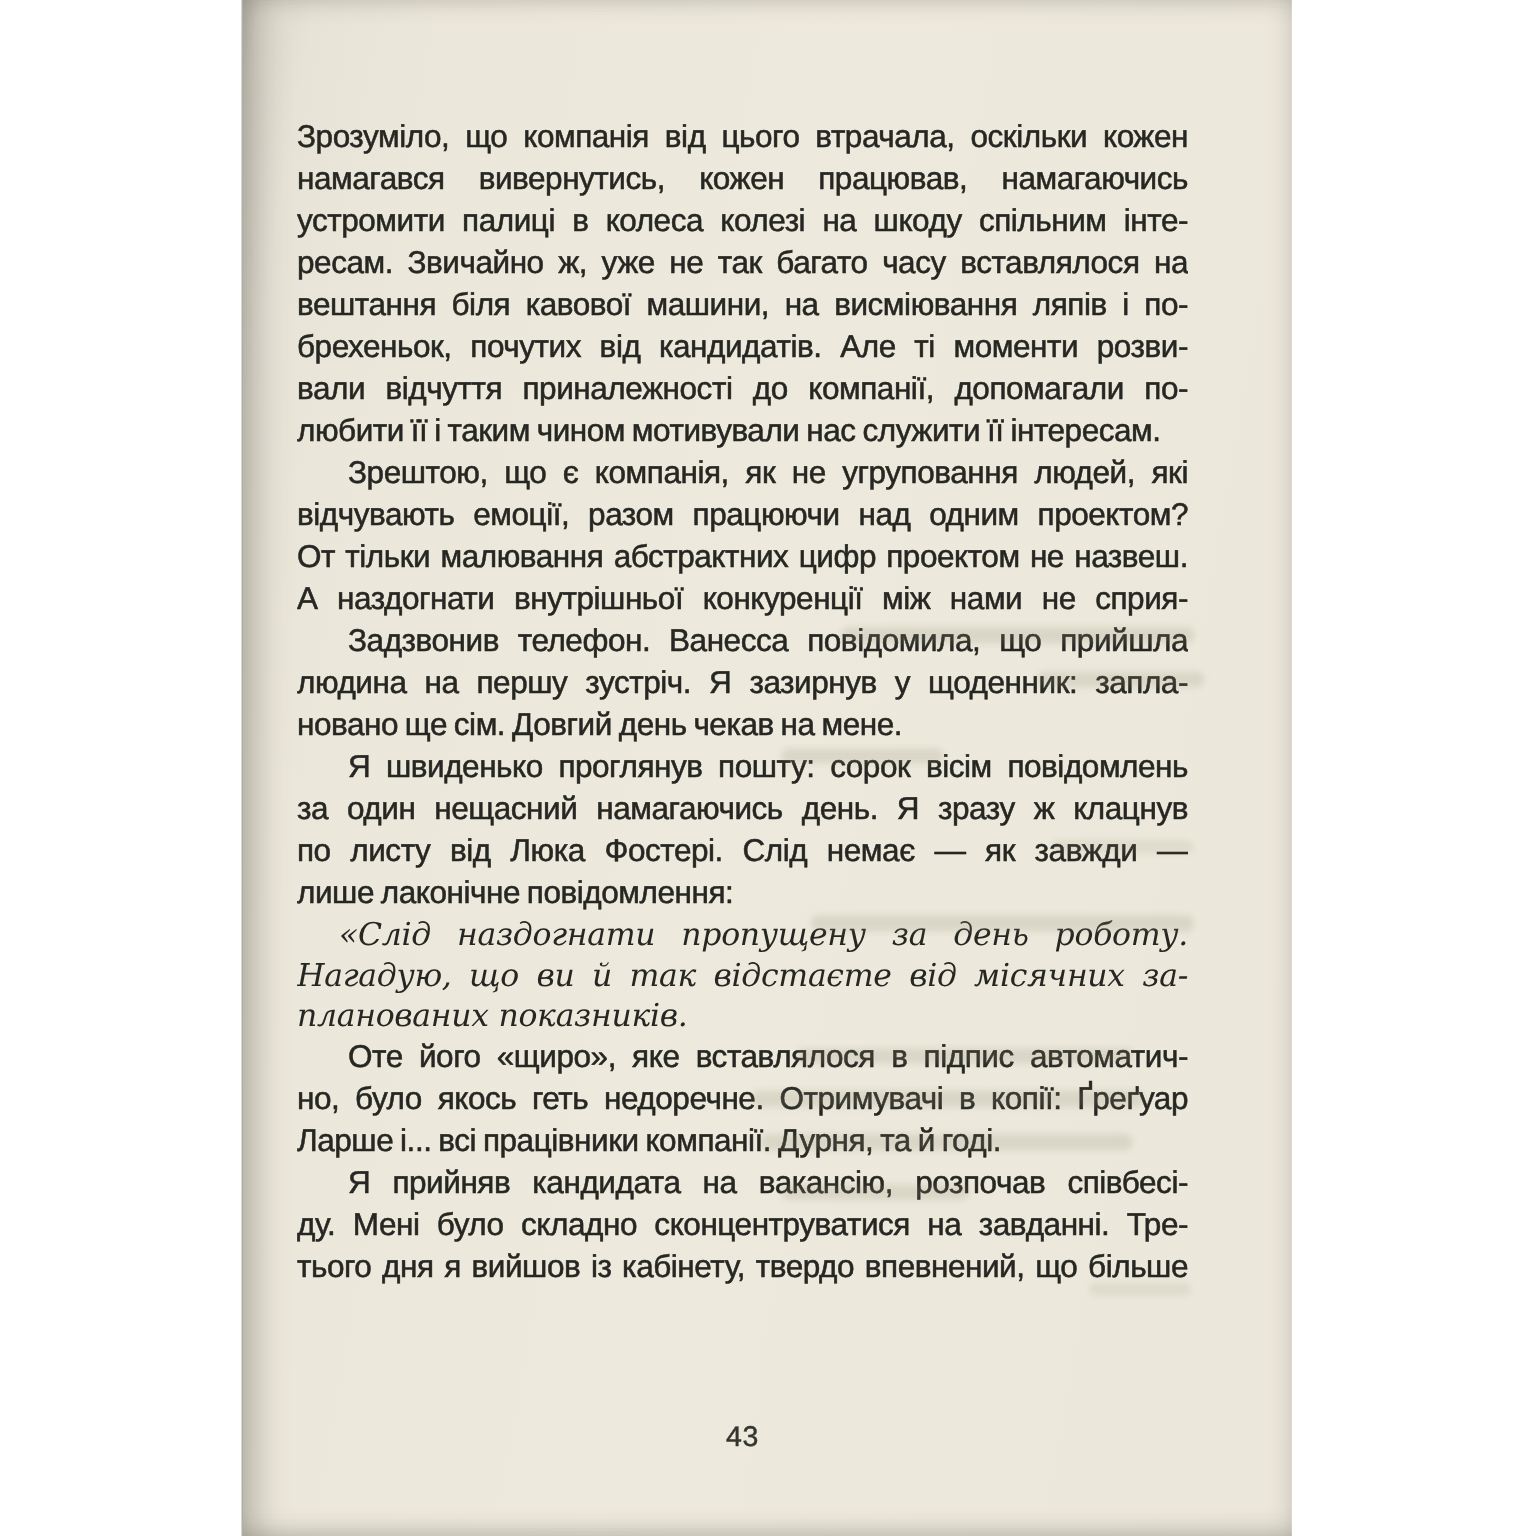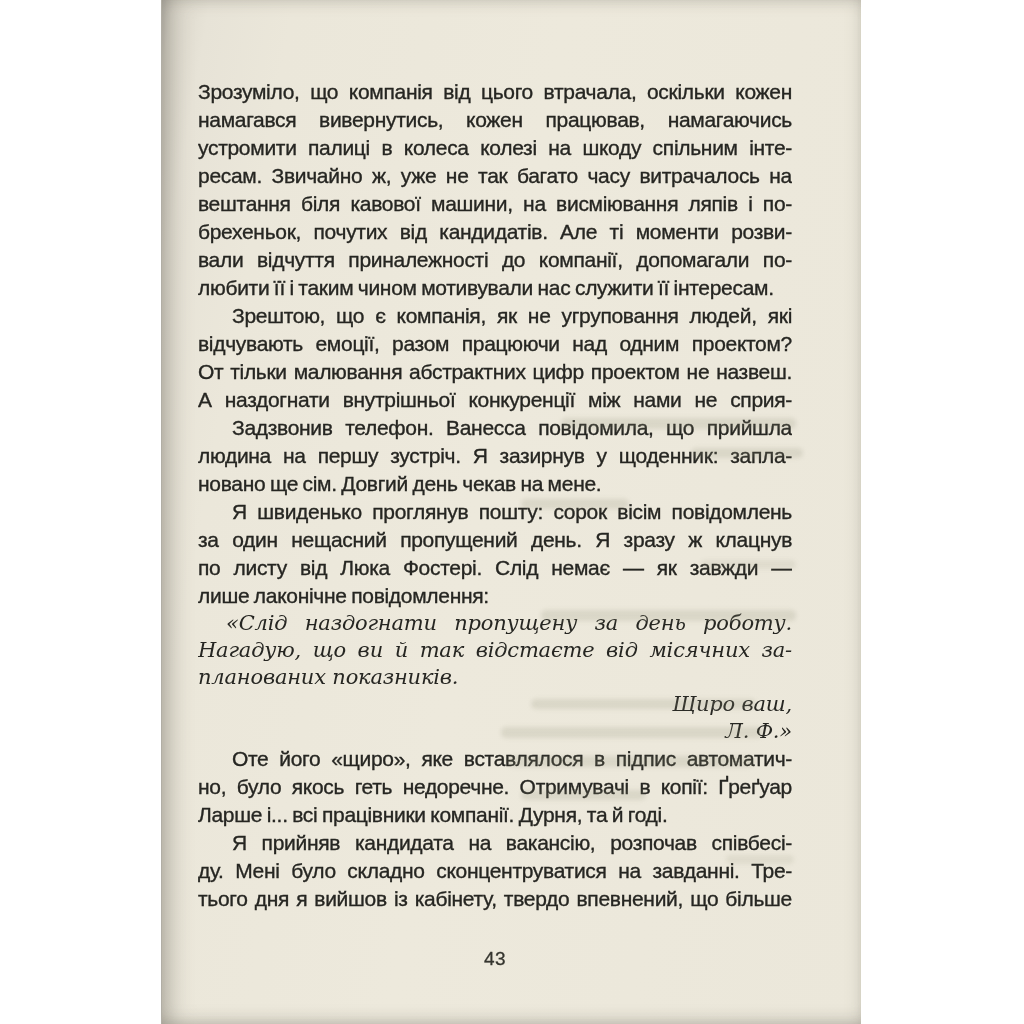--- a/index.html
+++ b/index.html
@@ -96,51 +96,47 @@
 <body>
 
 <div class="scan-root">
   <div class="book-page">
 
     <main class="text-column">
         <div class="block body">
           <div class="line">Зрозуміло, що компанія від цього втрачала, оскільки кожен</div>
           <div class="line">намагався вивернутись, кожен працював, намагаючись</div>
           <div class="line">устромити палиці в колеса колезі на шкоду спільним інте-</div>
-          <div class="line">ресам. Звичайно ж, уже не так багато часу витрачалось на</div>
+          <div class="line">ресам. Звичайно ж, уже не так багато часу вставлялося на</div>
           <div class="line">вештання біля кавової машини, на висміювання ляпів і по-</div>
           <div class="line">брехеньок, почутих від кандидатів. Але ті моменти розви-</div>
           <div class="line">вали відчуття приналежності до компанії, допомагали по-</div>
           <div class="line endline">любити її і таким чином мотивували нас служити її інтересам.</div>
         </div>
         <div class="block body">
           <div class="line indent">Зрештою, що є компанія, як не угруповання людей, які</div>
           <div class="line">відчувають емоції, разом працюючи над одним проектом?</div>
           <div class="line">От тільки малювання абстрактних цифр проектом не назвеш.</div>
           <div class="line">А наздогнати внутрішньої конкуренції між нами не сприя-</div>
         </div>
         <div class="block body">
           <div class="line indent">Задзвонив телефон. Ванесса повідомила, що прийшла</div>
           <div class="line">людина на першу зустріч. Я зазирнув у щоденник: запла-</div>
           <div class="line endline">новано ще сім. Довгий день чекав на мене.</div>
         </div>
         <div class="block body">
           <div class="line indent">Я швиденько проглянув пошту: сорок вісім повідомлень</div>
-          <div class="line">за один нещасний пропущений день. Я зразу ж клацнув</div>
+          <div class="line">за один нещасний намагаючись день. Я зразу ж клацнув</div>
           <div class="line">по листу від Люка Фостері. Слід немає — як завжди —</div>
           <div class="line endline">лише лаконічне повідомлення:</div>
         </div>
         <div class="block quote">
           <div class="line indent">«Слід наздогнати пропущену за день роботу.</div>
           <div class="line">Нагадую, що ви й так відстаєте від місячних за-</div>
           <div class="line endline">планованих показників.</div>
-        </div>
-        <div class="block signature">
-          <div class="line">Щиро ваш,</div>
-          <div class="line endline">Л. Ф.»</div>
         </div>
         <div class="block body">
           <div class="line indent">Оте його «щиро», яке вставлялося в підпис автоматич-</div>
           <div class="line">но, було якось геть недоречне. Отримувачі в копії: Ґреґуар</div>
           <div class="line endline">Ларше і... всі працівники компанії. Дурня, та й годі.</div>
         </div>
         <div class="block body">
           <div class="line indent">Я прийняв кандидата на вакансію, розпочав співбесі-</div>
           <div class="line">ду. Мені було складно сконцентруватися на завданні. Тре-</div>
           <div class="line">тього дня я вийшов із кабінету, твердо впевнений, що більше</div>

